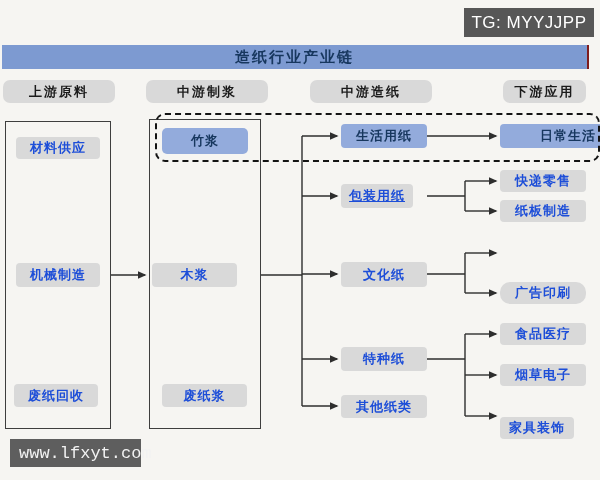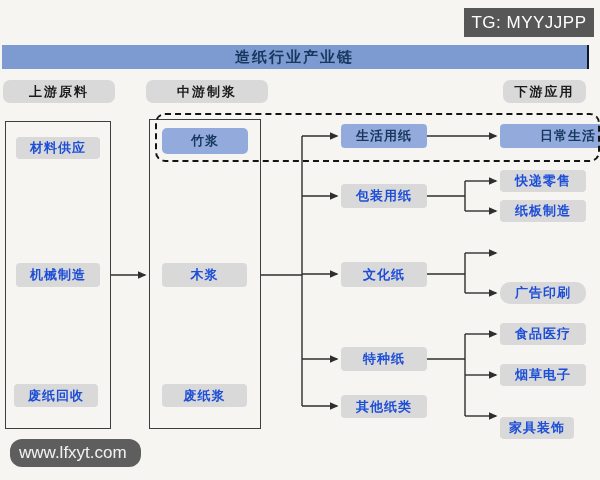--- a/index.html
+++ b/index.html
@@ -13,21 +13,21 @@
     position:absolute;left:464px;top:8px;width:130px;height:29px;
     background:var(--badge-bg,#575757);color:#ffffff;
     display:flex;align-items:center;justify-content:center;
     font-family:"Liberation Sans","DejaVu Sans",sans-serif;
     font-size:17px;letter-spacing:.5px;z-index:5;
   }
   
   .title-bar{
     position:absolute;left:2px;top:45px;width:585px;height:24px;
     background:var(--title-bar-blue,#7d9ad1);
-    border-right:2px solid #0f172a;
+    border-right:2px solid #7f1d1d;
     color:var(--navy-text,#17375e);
     display:flex;align-items:center;justify-content:center;
     font-size:15px;font-weight:bold;letter-spacing:2px;z-index:2;
   }
   
   .col-header{
     position:absolute;top:80px;height:23px;
     background:var(--node-gray,#d9d9d9);color:#1b1b1b;
     display:flex;align-items:center;justify-content:center;
     font-size:13px;font-weight:bold;letter-spacing:2px;z-index:2;border-radius:7px;
@@ -48,25 +48,25 @@
     display:flex;align-items:center;justify-content:center;
     font-size:13px;font-weight:bold;color:#1d4ed8;letter-spacing:1px;z-index:2;
   }
   .node.blue{background:var(--highlight-blue,#93abdc);color:var(--navy-text,#17375e);}
   
   .n-material{left:16px;top:137px;width:84px;height:22px;}
   .n-machinery{left:16px;top:263px;width:84px;height:24px;}
   .n-waste-recycle{left:14px;top:384px;width:84px;height:23px;}
   
   .n-bamboo{left:162px;top:128px;width:86px;height:26px;border-radius:5px;}
-  .n-wood{left:162px;top:263px;width:85px;height:24px;}
+  .n-wood{left:152px;top:263px;width:85px;height:24px;}
   .n-waste-pulp{left:162px;top:384px;width:85px;height:23px;}
   
   .n-household{left:341px;top:124px;width:86px;height:24px;}
-  .n-packaging{left:341px;top:184px;width:86px;height:24px;}
+  .n-packaging{left:341px;top:184px;width:72px;height:24px;text-decoration:underline;}
   .n-cultural{left:341px;top:262px;width:86px;height:25px;}
   .n-specialty{left:341px;top:347px;width:86px;height:24px;}
   .n-other{left:341px;top:395px;width:86px;height:23px;text-align:right;}
   
   .n-daily{left:500px;top:124px;width:86px;height:24px;padding-left:25px;}
   .n-express{left:500px;top:170px;width:86px;height:22px;text-align:right;}
   .n-board{left:500px;top:200px;width:86px;height:22px;}
   .n-news{left:500px;top:242px;width:86px;height:22px;}
   .n-ad{left:500px;top:282px;width:86px;height:22px;border-radius:10px;}
   .n-food{left:500px;top:323px;width:86px;height:22px;}
@@ -77,21 +77,21 @@
     position:absolute;left:155px;top:113px;width:441px;height:45px;
     border:2px dashed #141414;border-radius:10px;z-index:4;pointer-events:none;
   }
   
   .connectors{position:absolute;left:0;top:0;width:600px;height:480px;z-index:1;}
   
   .watermark{
     position:absolute;left:10px;top:439px;width:131px;height:28px;
     background:var(--watermark-bg,#5e5e5e);color:#f2f2f2;
     display:flex;align-items:center;padding-left:9px;box-sizing:border-box;
-    font-family:Liberation Sans, sans-serif;font-size:17px;z-index:5;border-radius:12px;
+    font-family:Liberation Mono, monospace;font-size:17px;z-index:5;
   }
 </style>
 </head>
 <body>
 
 <div class="canvas">
 
   <svg class="connectors" viewBox="0 0 600 480">
     <defs>
       <marker id="arw" markerWidth="9" markerHeight="8" refX="7.5" refY="4" orient="auto" markerUnits="userSpaceOnUse">
@@ -129,20 +129,21 @@
       <path d="M465,416 H496" marker-end="url(#arw)"></path>
     </g>
   </svg>
 
   <div class="tg-badge">TG: MYYJJPP</div>
 
   <div class="title-bar">造纸行业产业链</div>
 
   <div class="col-header hd-1">上游原料</div>
   <div class="col-header hd-2">中游制浆</div>
+  <div class="col-header hd-3">中游造纸</div>
   <div class="col-header hd-4">下游应用</div>
 
   <div class="container-box cb-1"></div>
   <div class="container-box cb-2"></div>
 
   <div class="dashed-frame"></div>
 
   <div class="node n-material">材料供应</div>
   <div class="node n-machinery">机械制造</div>
   <div class="node n-waste-recycle">废纸回收</div>

